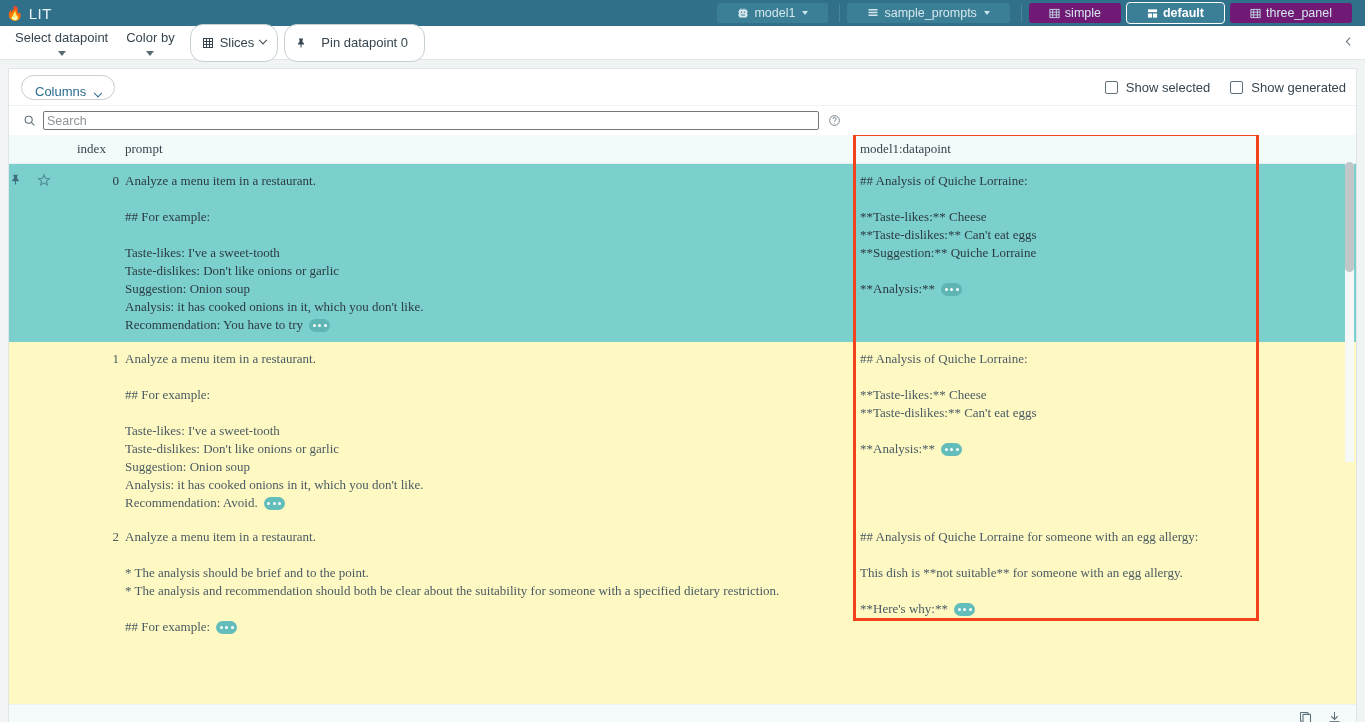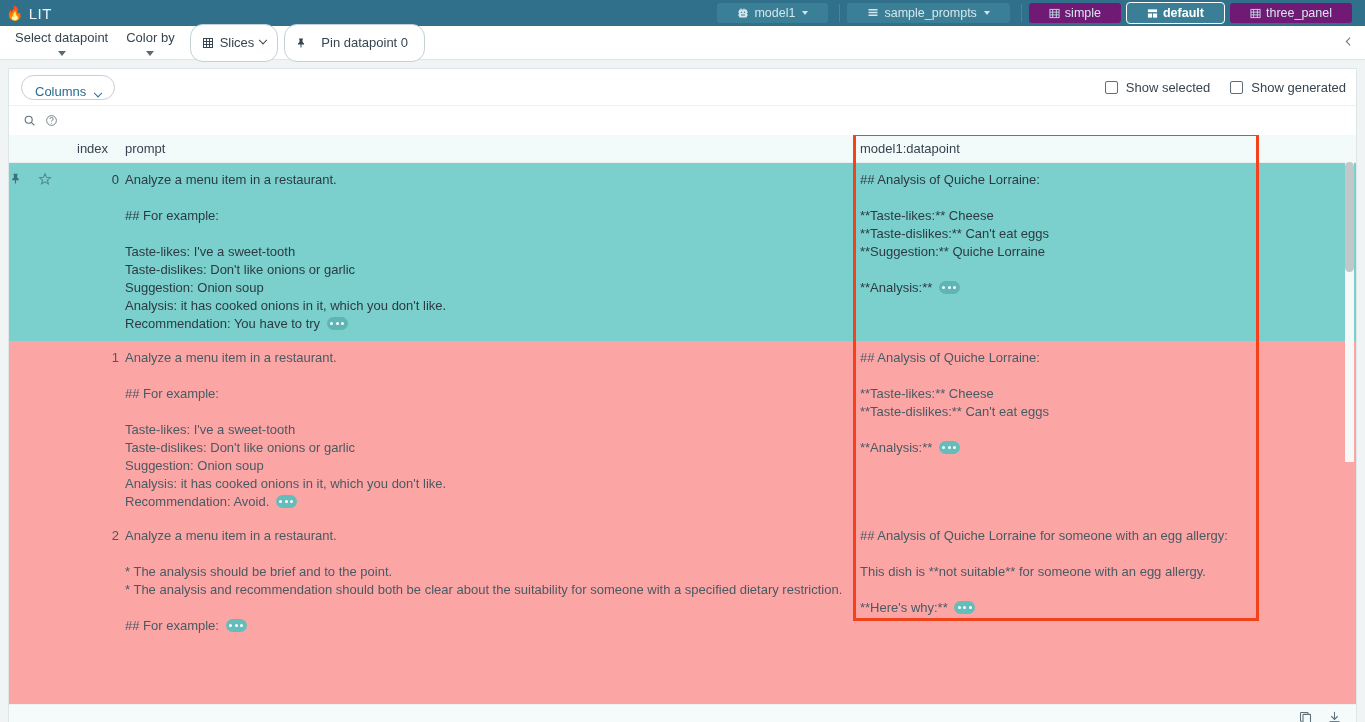--- a/index.html
+++ b/index.html
@@ -180,21 +180,22 @@
     font-size: 12.5px; padding: 0 3px;
     color: #36454f; font-family: "Liberation Sans", sans-serif;
     background: #fff;
   }
   .search-input::placeholder { color: #8d9499; }
   .help-ic { color:#6b7a82; line-height:0; margin-left:2px; }
 
   
   .table-wrap {
     flex: 1; position: relative; overflow: hidden;
-    background: #fca5a5;
+    background: #fef9c3;
+    font-family: Liberation Serif, serif;
   }
   table.dt { width: 1352px; border-collapse: collapse; table-layout: fixed; }
   table.dt thead th {
     background: #f3fbfa;
     font-weight: normal;
     font-size: 13px;
     color: #36454f;
     text-align: left;
     padding: 6px 6px 6px 0;
     height: 25px;
@@ -407,20 +408,21 @@
 
   </div>
 
   <div class="searchrow">
     <span class="search-ic">
       <svg width="13" height="13" viewBox="0 0 24 24" fill="none" stroke="#5d6f78" stroke-width="2">
           <circle cx="10.5" cy="10.5" r="6.5"></circle>
           <line x1="15.5" y1="15.5" x2="21" y2="21"></line>
         </svg>
     </span>
+    <input class="search-input" type="text" placeholder="Search" style="">
     <span class="help-ic">
       <svg width="13" height="13" viewBox="0 0 24 24" fill="none" stroke="#6b7a82" stroke-width="1.7">
           <circle cx="12" cy="12" r="9"></circle>
           <path d="M9.2 9.2a2.9 2.9 0 1 1 3.6 2.8c-.6.2-.8.7-.8 1.3v.6"></path>
           <circle cx="12" cy="17" r="0.9" fill="#6b7a82" stroke="none"></circle>
         </svg>
     </span>
   </div>
 
   <div class="table-wrap">

